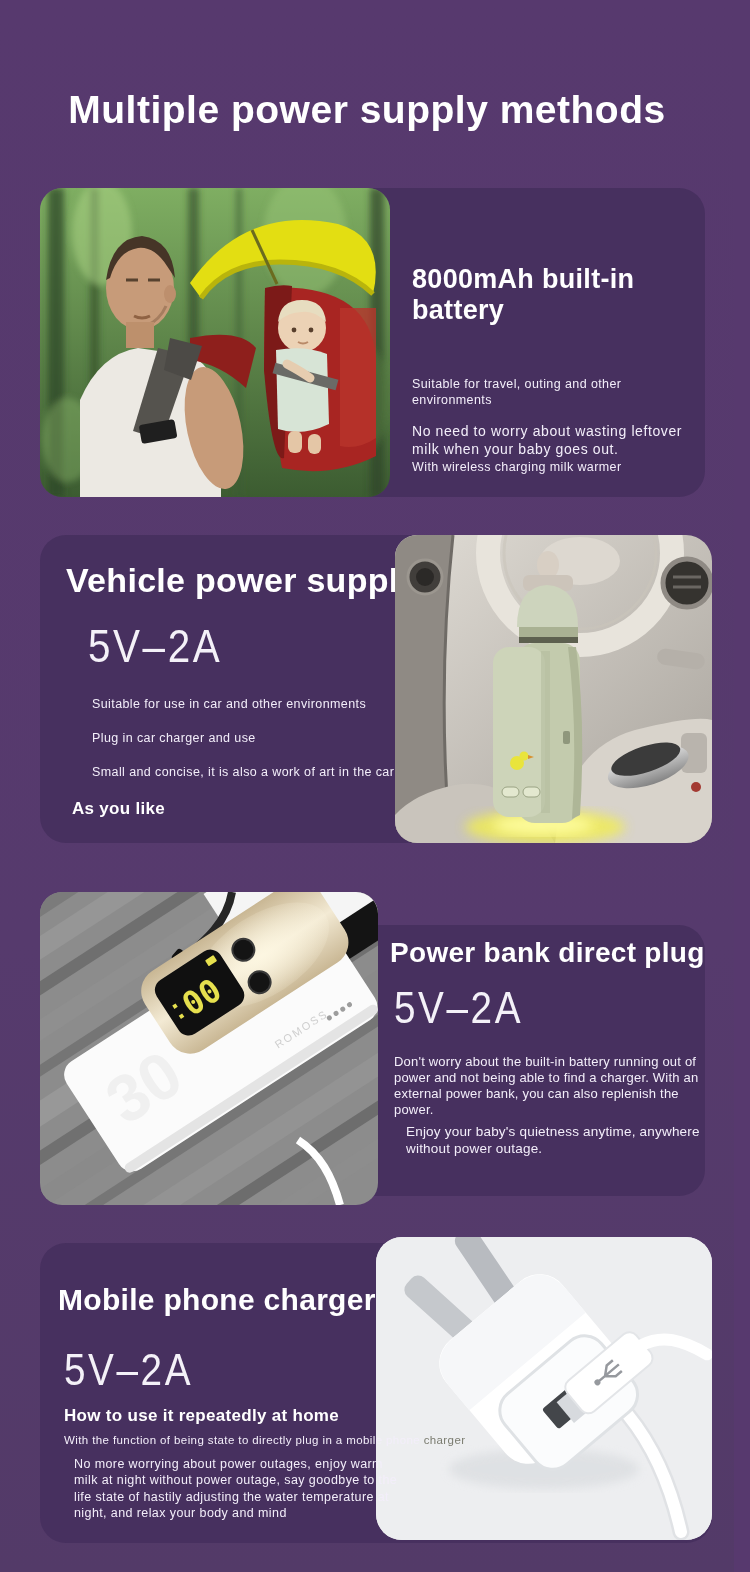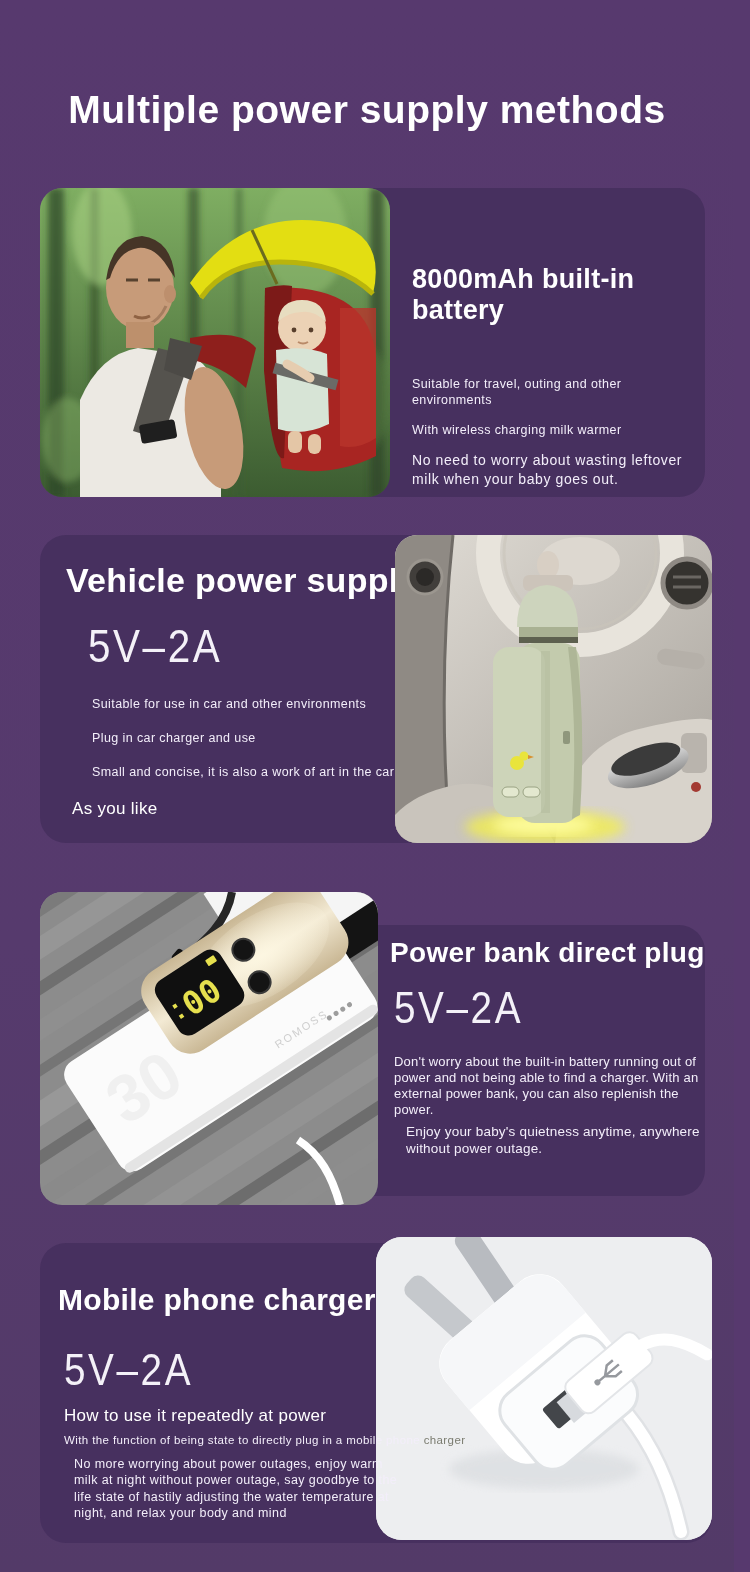--- a/index.html
+++ b/index.html
@@ -43,21 +43,21 @@
   .s3p1{font-size:13px;line-height:1.24;margin:0 0 6px 4px;letter-spacing:.2px;}
   .s3p2{font-size:13.5px;line-height:1.24;margin-left:16px;letter-spacing:.2px;}
 
   
   .card4{left:40px;top:1243px;width:672px;height:300px;}
   .panel4{position:absolute;left:336px;top:-6px;width:336px;height:303px;
           border-radius:26px;background:#edeef0;overflow:hidden;z-index:1;}
   .txt4{position:absolute;left:18px;top:40px;width:352px;z-index:2;}
   .txt4 h2{font-size:30px;margin-bottom:30px;white-space:nowrap;}
   .txt4 .spec{font-size:45px;margin:0 0 14px 6px;}
-  .s4sub{font-size:17px;font-weight:400;margin:0 0 8px 6px;letter-spacing:.3px;}
+  .s4sub{font-size:17px;font-weight:700;margin:0 0 8px 6px;letter-spacing:.3px;}
   .s4line{font-size:11.5px;margin:0 0 10px 6px;white-space:nowrap;}
   .s4line .tail{color:#7b7c70;}
   .s4p2{font-size:12.5px;line-height:1.3;margin-left:16px;}
 </style>
 </head>
 <body>
 
 <div class="page">
 
   <h1 class="title">Multiple power supply methods</h1>
@@ -113,22 +113,22 @@
         <path d="M150,150 Q200,140 216,160 L206,200 Q180,176 150,172 Z" fill="#8e1f1c"></path>
         <ellipse cx="174" cy="240" rx="27" ry="62" fill="#c79b79" transform="rotate(-12 174 240)"></ellipse>
         <path d="M118,160 L151,168 L122,252 L93,243 Z" fill="#55534e"></path>
         <path d="M130,150 L162,158 L151,192 L124,182 Z" fill="#4c4a46"></path>
         <rect x="100" y="234" width="36" height="19" rx="3" fill="#1f1f1f" transform="rotate(-10 118 243)"></rect>
       </svg>
     </div>
     <div class="txt1">
       <h2>8000mAh built-in battery</h2>
       <p class="small s1p1">Suitable for travel, outing and other environments</p>
+      <p class="small s1p3">No need to worry about wasting leftover milk when your baby goes out.</p>
       <p class="small s1p2">With wireless charging milk warmer</p>
-      <p class="small s1p3">No need to worry about wasting leftover milk when your baby goes out.</p>
     </div>
   </section>
 
   <section class="card card2">
     <div class="txt2">
       <h2>Vehicle power supply</h2>
       <div class="spec">5V–2A</div>
       <p class="small s2line">Suitable for use in car and other environments</p>
       <p class="small s2line">Plug in car charger and use</p>
       <p class="small s2line">Small and concise, it is also a work of art in the car</p>
@@ -282,19 +282,19 @@
           <rect x="10" y="31" width="90" height="40" rx="9" fill="#ffffff" stroke="#e3e5e8" stroke-width="2"></rect>
           <circle cx="40" cy="51" r="3" fill="#96999e"></circle>
           <path d="M40,51 h28 M50,51 l8,-7 h8 M50,51 l8,7 h8" stroke="#96999e" stroke-width="2.5" fill="none"></path>
           <path d="M98,51 C120,56 132,72 142,100" stroke="#ffffff" stroke-width="12" fill="none" stroke-linecap="round"></path>
         </g>
       </svg>
     </div>
     <div class="txt4">
       <h2>Mobile phone charger</h2>
       <div class="spec">5V–2A</div>
-      <p class="s4sub">How to use it repeatedly at power</p>
+      <p class="s4sub">How to use it repeatedly at home</p>
       <p class="small s4line"><span>With the function of being state to directly plug in a mobile phone</span><span class="tail"> charger</span></p>
       <p class="small s4p2">No more worrying about power outages, enjoy warm milk at night without power outage, say goodbye to the life state of hastily adjusting the water temperature at night, and relax your body and mind</p>
     </div>
   </section>
 
 </div>
 
 </body></html>

